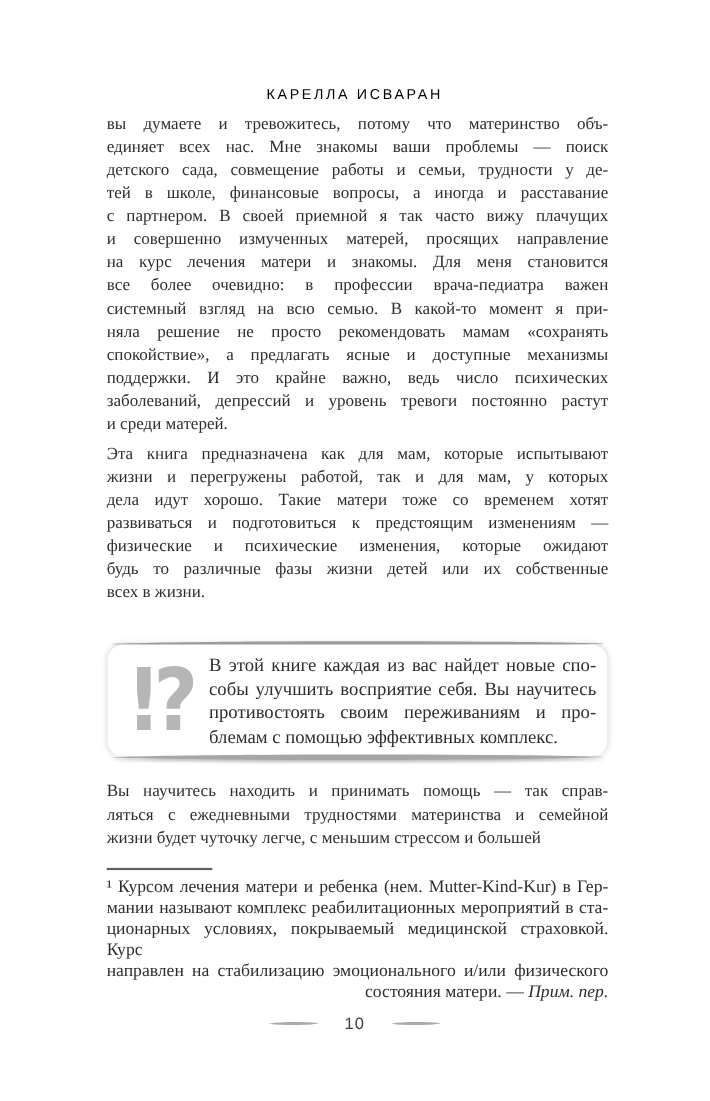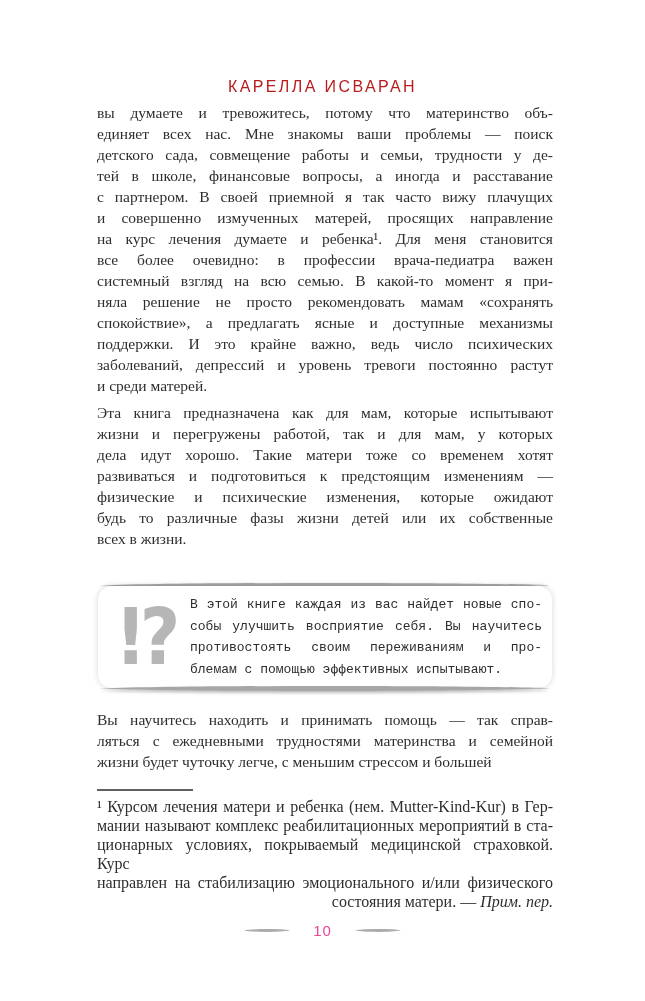--- a/index.html
+++ b/index.html
@@ -8,22 +8,22 @@
     font-family:"Liberation Serif",serif;
     -webkit-font-smoothing:antialiased;
   }
   .page{position:absolute;inset:0;background:#ffffff;}
 
   
   .running-header{
     position:absolute;top:78px;left:0;right:0;
     text-align:center;
     font-family:"Liberation Sans",sans-serif;
-    font-size:16px;letter-spacing:2.4px;
-    color:#b91c1c;font-weight:400;
+    font-size:13px;letter-spacing:2.4px;
+    color:#000000;font-weight:400;
   }
 
   
   .content{
     position:absolute;left:97px;top:102px;width:456px;
     color:#2e2e2e;font-size:15.5px;line-height:21px;
   }
   .para{margin:0 0 6px 0;}
   .jl{text-align:justify;text-align-last:justify;}
   .jl-last{text-align-last:left;}
@@ -42,58 +42,58 @@
     display:flex;align-items:center;
   }
   .callout-icon{
     width:92px;flex:0 0 92px;text-align:center;
     font-family:"DejaVu Sans",sans-serif;font-weight:bold;
     font-size:70px;line-height:1;letter-spacing:-7px;
     color:#b6b6b6;
     transform:scaleY(1.12);
     user-select:none;
   }
-  .callout-text{flex:1;padding-right:10px;font-size:13px;line-height:21.5px;color:#2e2e2e;font-family:Liberation Mono, monospace;}
+  .callout-text{flex:1;padding-right:10px;font-size:17px;line-height:21.5px;color:#2e2e2e;}
 
   
   .footnote{margin-top:17px;}
   .fn-rule{width:96px;border-top:2px solid #5f5f5f;margin:0 0 6px 0;}
   .fn-text,.fn-lastline{font-size:16px;line-height:19px;color:#2e2e2e;}
   .fn-lastline{text-align:right;}
   .fn-lastline .it{font-style:italic;}
 
   
   .footer{
     position:absolute;left:0;right:0;bottom:62px;
     display:flex;align-items:center;justify-content:center;gap:22px;
   }
   .pagenum{
     font-family:"Liberation Sans",sans-serif;
-    font-size:15px;color:#ec4899;letter-spacing:1px;
+    font-size:15px;color:#404040;letter-spacing:1px;
   }
   .dash{width:48px;height:5px;display:block;}
   .dash path{fill:#ababab;}
 </style>
 </head>
 <body>
 
 <div class="page">
 
   <div class="running-header">КАРЕЛЛА ИСВАРАН</div>
 
   <div class="content">
 
     <div class="para">
         <div class="jl">вы думаете и тревожитесь, потому что материнство объ-</div>
         <div class="jl">единяет всех нас. Мне знакомы ваши проблемы — поиск</div>
         <div class="jl">детского сада, совмещение работы и семьи, трудности у де-</div>
         <div class="jl">тей в школе, финансовые вопросы, а иногда и расставание</div>
         <div class="jl">с партнером. В своей приемной я так часто вижу плачущих</div>
         <div class="jl">и совершенно измученных матерей, просящих направление</div>
-        <div class="jl">на курс лечения думаете и ребенка¹. Для меня становится</div>
+        <div class="jl">на курс лечения матери и знакомы. Для меня становится</div>
         <div class="jl">все более очевидно: в профессии врача-педиатра важен</div>
         <div class="jl">системный взгляд на всю семью. В какой-то момент я при-</div>
         <div class="jl">няла решение не просто рекомендовать мамам «сохранять</div>
         <div class="jl">спокойствие», а предлагать ясные и доступные механизмы</div>
         <div class="jl">поддержки. И это крайне важно, ведь число психических</div>
         <div class="jl">заболеваний, депрессий и уровень тревоги постоянно растут</div>
         <div class="jl jl-last">и среди матерей.</div>
       </div>
 
     <div class="para">
@@ -109,21 +109,21 @@
     <div class="callout">
       <svg class="bar bar-top" viewBox="0 0 456 9" preserveAspectRatio="none">
         <path d="M3 4.5 C 90 1.1, 366 1.1, 453 4.2 C 366 7.9, 90 7.9, 3 4.5 Z"></path>
       </svg>
       <div class="callout-box">
         <div class="callout-icon">!?</div>
         <div class="callout-text">
             <div class="jl">В этой книге каждая из вас найдет новые спо-</div>
             <div class="jl">собы улучшить восприятие себя. Вы научитесь</div>
             <div class="jl">противостоять своим переживаниям и про-</div>
-            <div class="jl jl-last">блемам с помощью эффективных испытывают.</div>
+            <div class="jl jl-last">блемам с помощью эффективных комплекс.</div>
           </div>
       </div>
       <svg class="bar bar-bottom" viewBox="0 0 456 9" preserveAspectRatio="none">
         <path d="M3 4.5 C 90 1.1, 366 1.1, 453 4.2 C 366 7.9, 90 7.9, 3 4.5 Z"></path>
       </svg>
     </div>
 
     <div class="para">
         <div class="jl">Вы научитесь находить и принимать помощь — так справ-</div>
         <div class="jl">ляться с ежедневными трудностями материнства и семейной</div>

